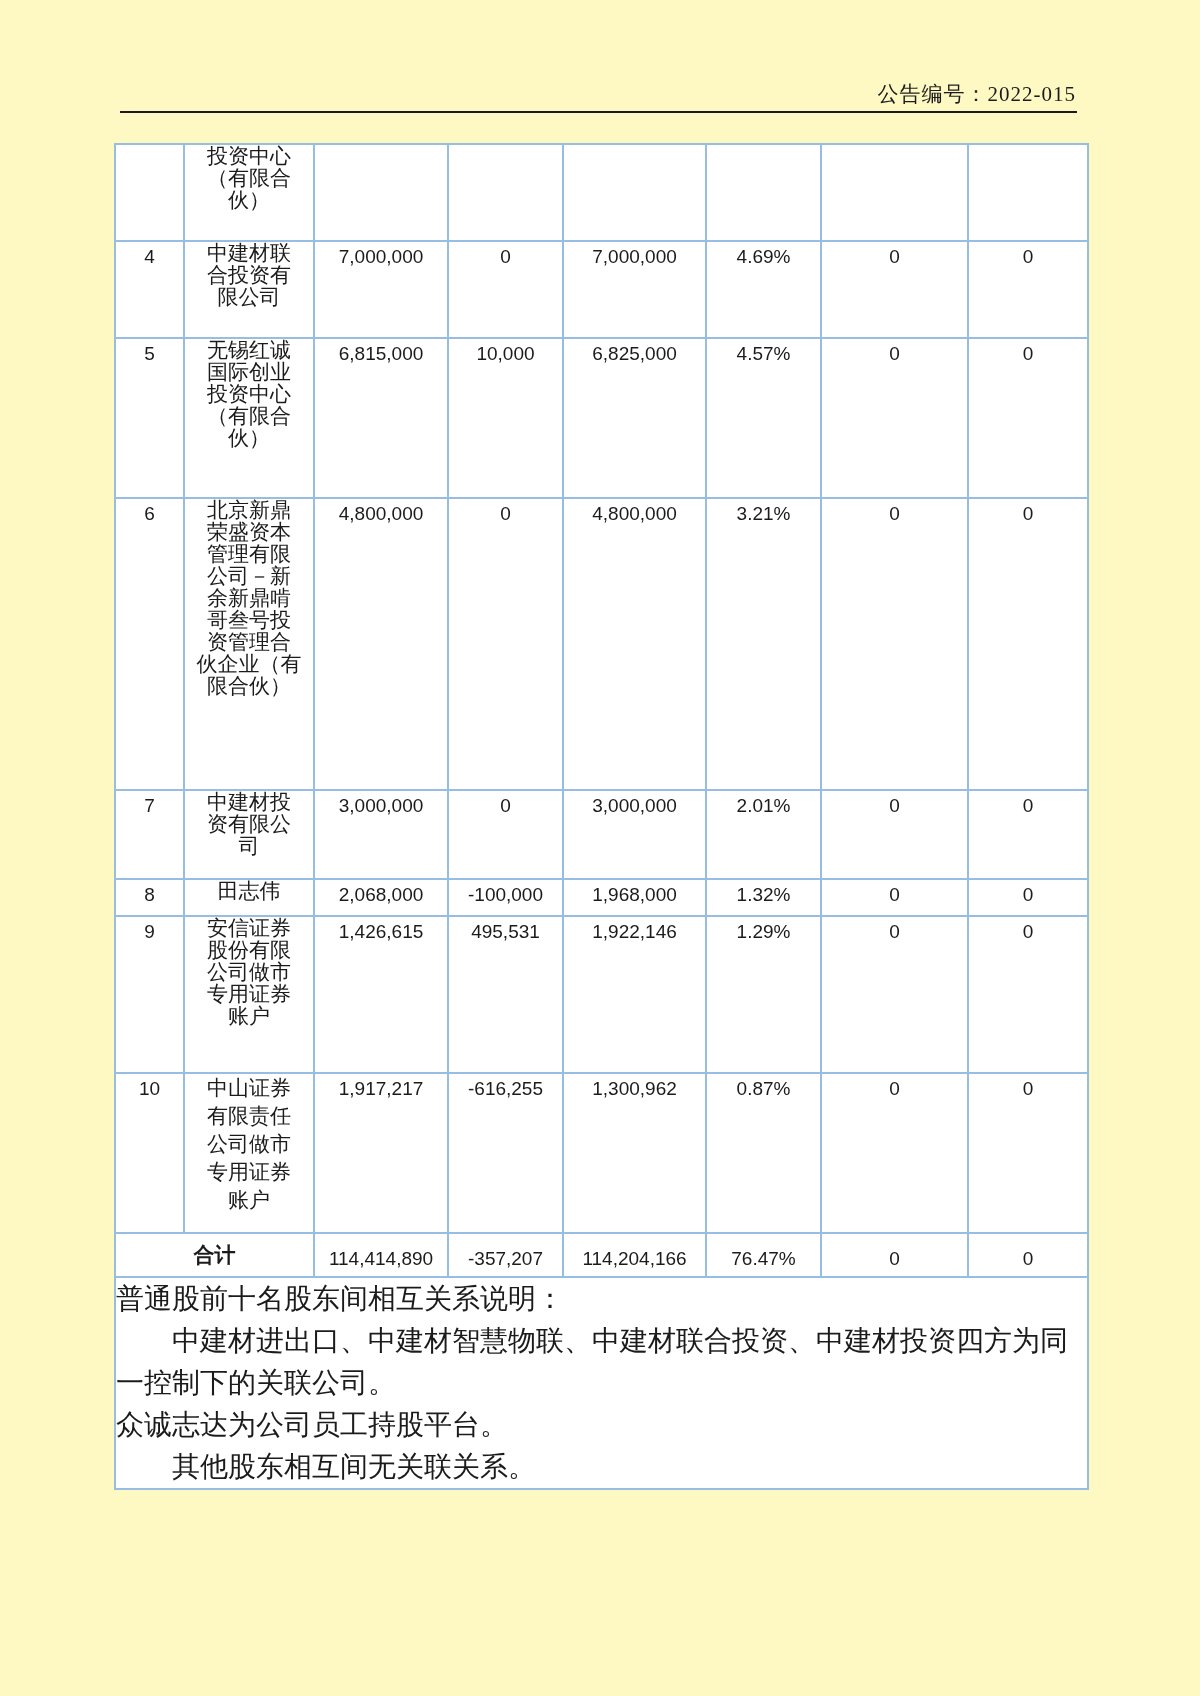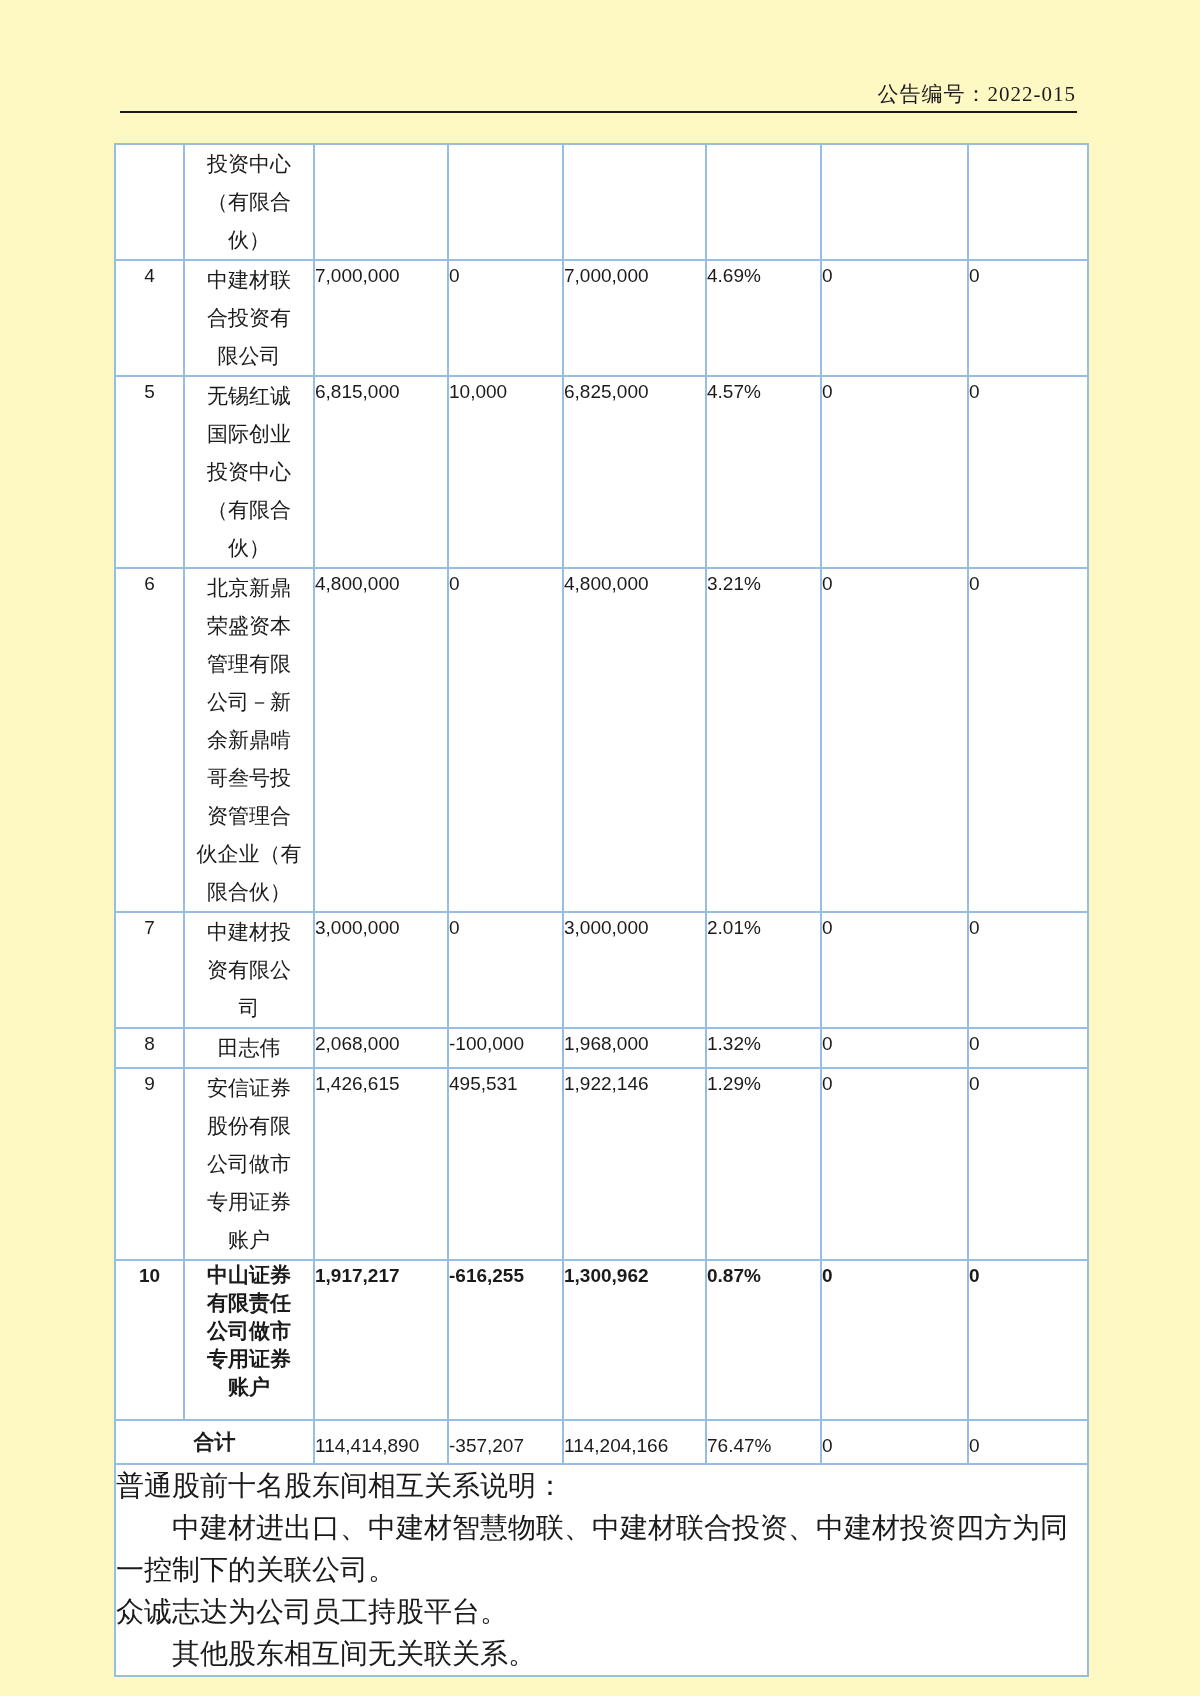--- a/index.html
+++ b/index.html
@@ -39,33 +39,33 @@
   }
   .td-no{
     text-align:center;
     font-family:"Liberation Sans","DejaVu Sans",sans-serif;
     font-size:19px; line-height:30px;
     padding-top:1px;
   }
   .td-name{
     text-align:center;
     font-family:"Liberation Serif","DejaVu Serif",serif;
-    font-size:21px; line-height:38px;
+    font-size:21px; line-height:22px;
     white-space:pre-line;
     padding-top:1px;
   }
   .td-num{
-    text-align:left;
+    text-align:center;
     font-family:"Liberation Sans","DejaVu Sans",sans-serif;
     font-size:19px; line-height:30px;
     padding:1px 11px 0 0;
   }
   tr.h-partial{height:97px;} tr.h-r4{height:97px;} tr.h-r5{height:160px;}
   tr.h-r6{height:292px;} tr.h-r7{height:89px;} tr.h-r8{height:37px;}
-  tr.h-r9{height:157px;} tr.h-r10{height:160px;font-weight:bold;} tr.h-total{height:44px;}
+  tr.h-r9{height:157px;} tr.h-r10{height:160px;} tr.h-total{height:44px;}
   tr.h-r10 .td-name{line-height:28px;}
   tr.h-total td{vertical-align:middle;}
   .total-label{
     text-align:center;
     font-family:"Liberation Serif","DejaVu Serif",serif;
     font-weight:bold;
     font-size:21px;
   }
   tr.h-total .td-num{padding-top:8px;line-height:22px;}
   .notes-cell{

